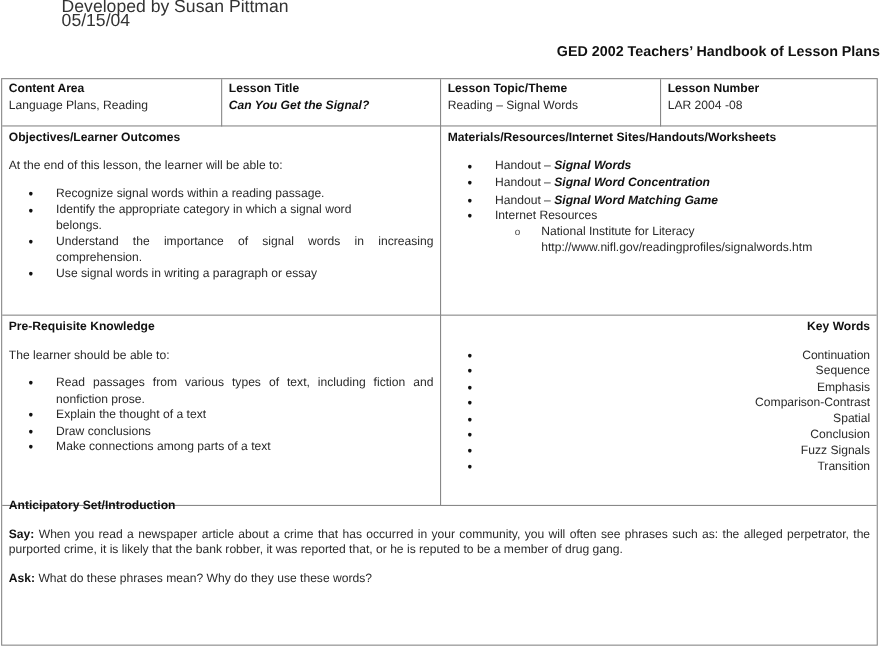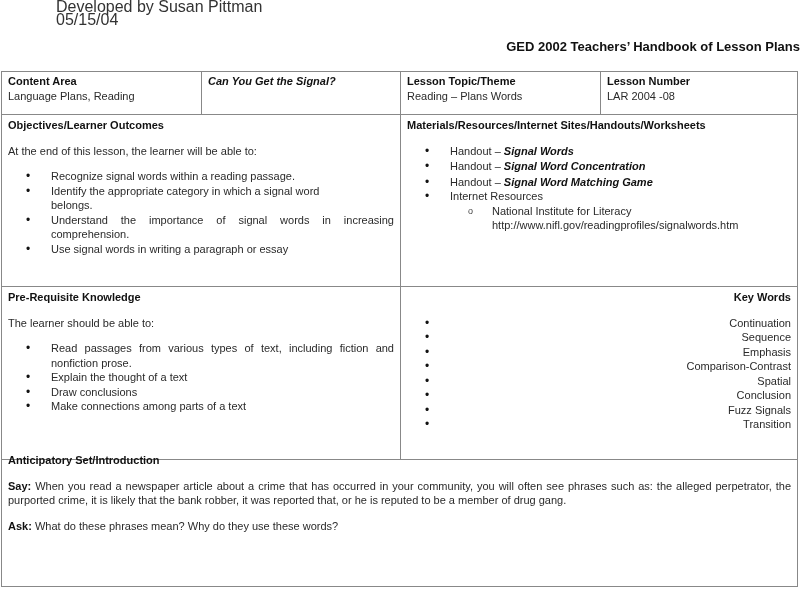--- a/index.html
+++ b/index.html
@@ -40,25 +40,26 @@
   <div class="hl" style="left:0; width:795px; top:387px;"></div>
   <div class="vl" style="left:199px; top:0; height:43px;"></div>
   <div class="vl" style="left:398px; top:0; height:388px;"></div>
   <div class="vl" style="left:598px; top:0; height:43px;"></div>
 
   <div class="cell" style="left:0; top:0; width:199px; height:42px;">
     <div class="h">Content Area</div>
     <div>Language Plans, Reading</div>
   </div>
   <div class="cell" style="left:200px; top:0; width:198px; height:42px;">
+    <div class="h">Lesson Title</div>
     <div class="bi" style="font-weight:bold;">Can You Get the Signal?</div>
   </div>
   <div class="cell" style="left:399px; top:0; width:199px; height:42px;">
     <div class="h">Lesson Topic/Theme</div>
-    <div>Reading – Plans Words</div>
+    <div>Reading – Signal Words</div>
   </div>
   <div class="cell" style="left:599px; top:0; width:196px; height:42px;">
     <div class="h">Lesson Number</div>
     <div>LAR 2004 -08</div>
   </div>
 
   <div class="cell" style="left:0; top:44px; width:398px; height:170px;">
     <div class="h">Objectives/Learner Outcomes</div>
     <div class="gap"></div>
     <div>At the end of this lesson, the learner will be able to:</div>

